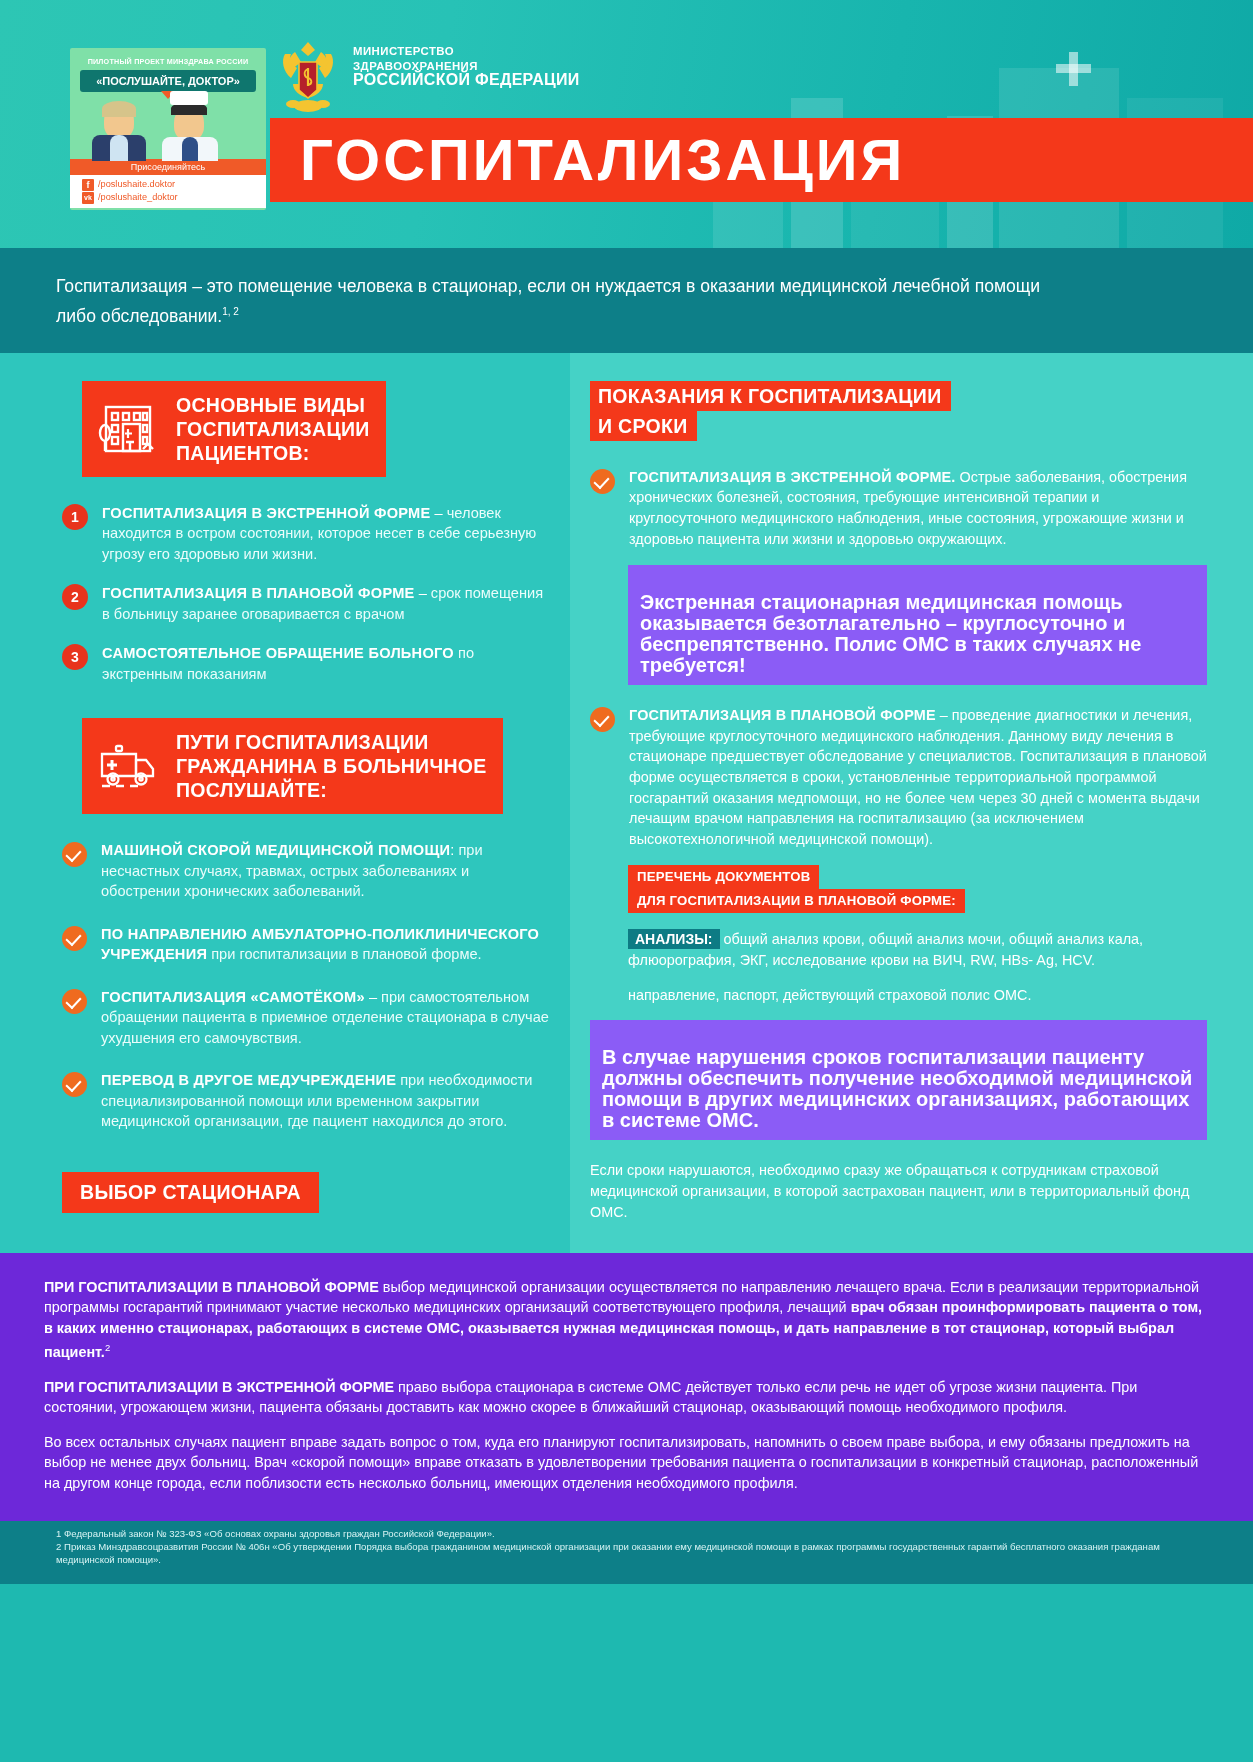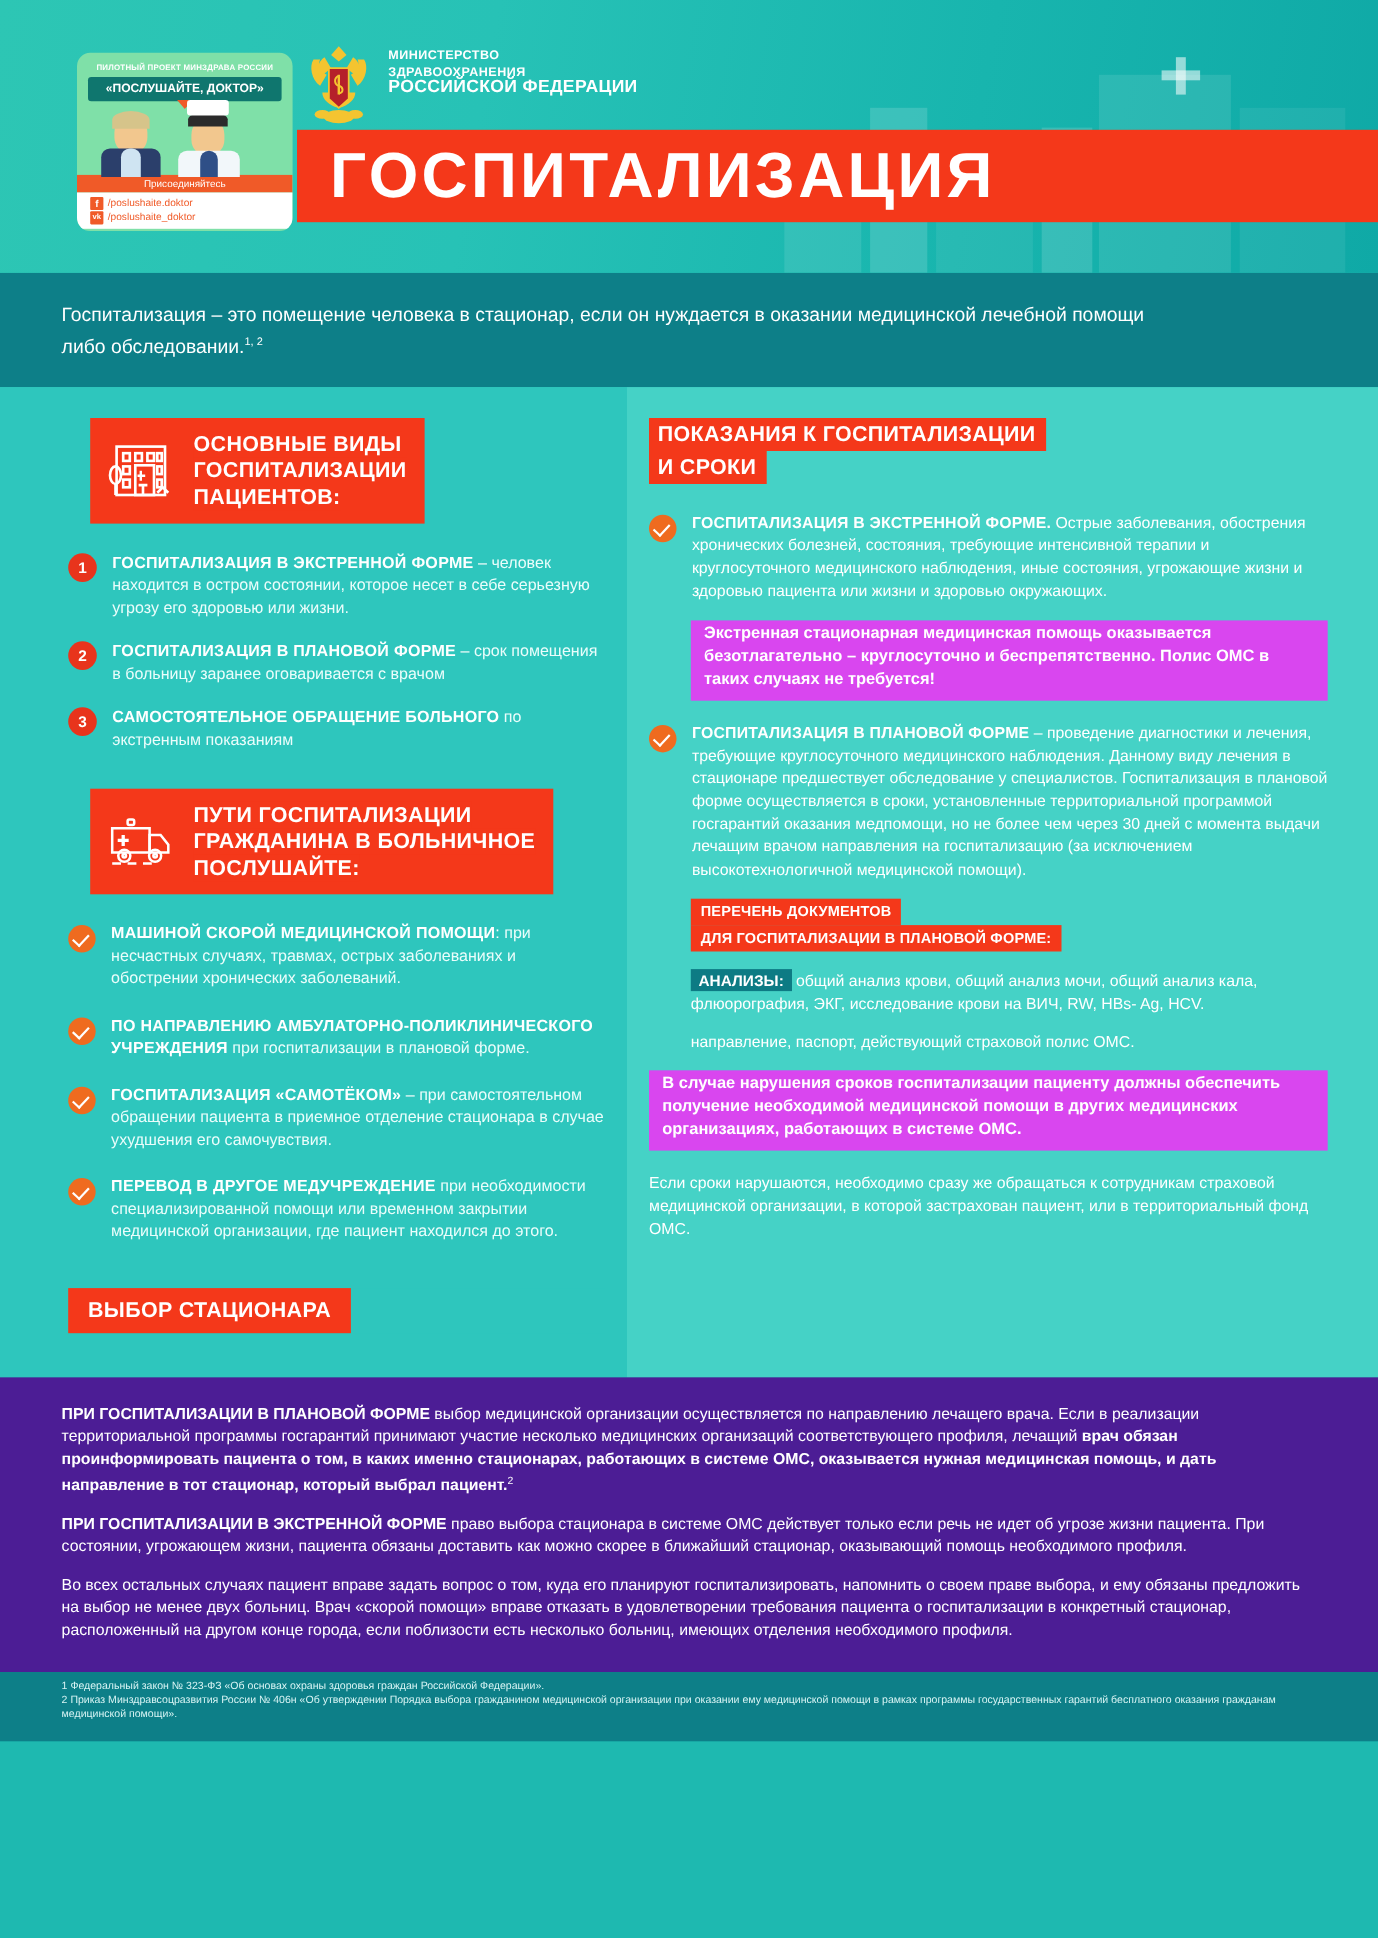--- a/index.html
+++ b/index.html
@@ -22,21 +22,21 @@
   .bld { position: absolute; bottom: 0; background: rgba(255,255,255,0.10); }
   .bld2 { background: rgba(255,255,255,0.15); }
   .bld3 { background: rgba(255,255,255,0.07); }
   .cross-v, .cross-h { position: absolute; background: rgba(255,255,255,0.55); }
 
   
   .logo-card {
     position: absolute; left: 70px; top: 48px;
     width: 196px; height: 162px;
     background: #7fe0a8;
-    border-radius: 12px;
+    border-radius: 2px;
     overflow: hidden;
   }
   .logo-top {
     text-align: center; color: #ffffff;
     font-size: 7.2px; font-weight: bold; letter-spacing: .2px;
     padding-top: 9px; text-transform: uppercase;
   }
   .logo-bubble {
     margin: 4px 10px 0; background: #0f766e; color: #fff;
     font-size: 11px; font-weight: bold; text-align: center;
@@ -135,22 +135,22 @@
   .item-body b { font-weight: bold; letter-spacing: .25px; }
   .item-body .sub { color: #eafdfb; }
 
   
   .r-item { display: flex; gap: 14px; margin-bottom: 16px; }
   .r-body { font-size: 14.4px; line-height: 20.6px; color: #ffffff; }
   .r-body b { font-weight: bold; letter-spacing: .2px; }
 
   
   .callout {
-    background: #d946ef; color: #fff; font-size: 15px; font-weight: bold;
-    line-height: 21px; padding: 1px 12px 9px 12px; margin: 8px 0 20px 38px;
+    background: #8b5cf6; color: #fff; font-size: 20px; font-weight: bold;
+    line-height: 21px; padding: 27px 12px 9px 12px; margin: 8px 0 20px 38px;
     display: table;
   }
   .callout.wide { margin-left: 0; }
 
   
   .sub-red { margin: 4px 0 16px 38px; display: table; }
   .sub-red .l {
     background: #f4381a; color: #fff; font-size: 13.2px; font-weight: bold;
     padding: 4px 9px; display: table; line-height: 16px; letter-spacing: .2px;
   }
@@ -163,21 +163,21 @@
   
   .choose {
     background: #2ec6bd; padding: 14px 0 26px 62px;
   }
   .choose .lbl {
     background: #f4381a; color: #ffffff; font-size: 19.5px; font-weight: bold;
     display: table; padding: 9px 18px; letter-spacing: .3px;
   }
 
   
-  .footer { background: #4c1d95; padding: 24px 56px 14px; }
+  .footer { background: #6d28d9; padding: 24px 44px 14px; }
   .footer p {
     color: #ffffff; font-size: 14.4px; line-height: 20.5px; margin-bottom: 14px;
   }
   .footer b { font-weight: bold; }
   .footer sup { font-size: 9.5px; vertical-align: super; }
   .refs { padding: 6px 56px 18px; background: #0d7f88; }
   .refs p { color: #d8f4f4; font-size: 9.6px; line-height: 13px; }
 </style>
 </head>
 <body>

